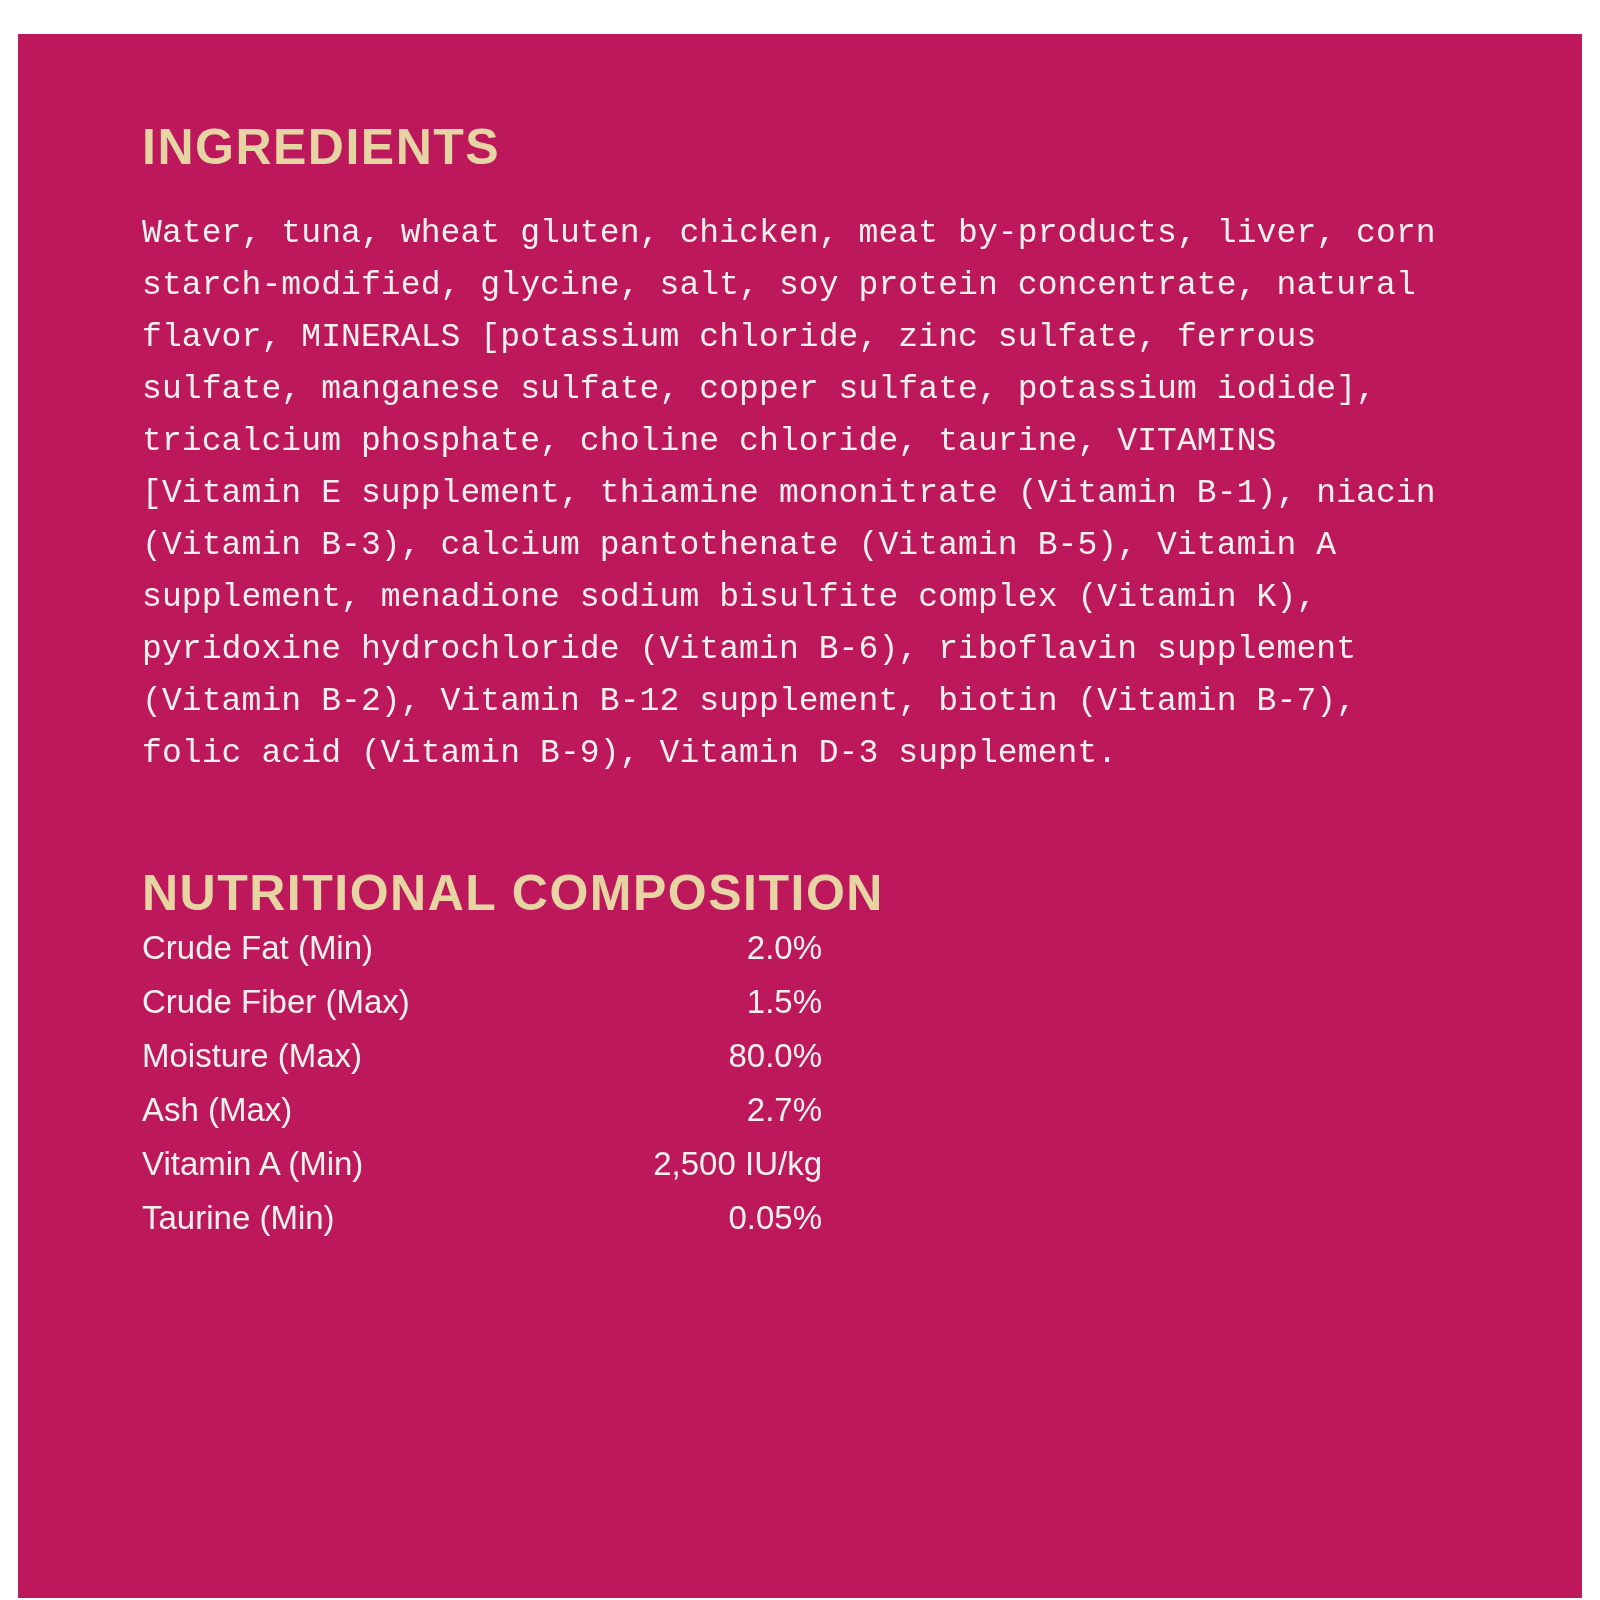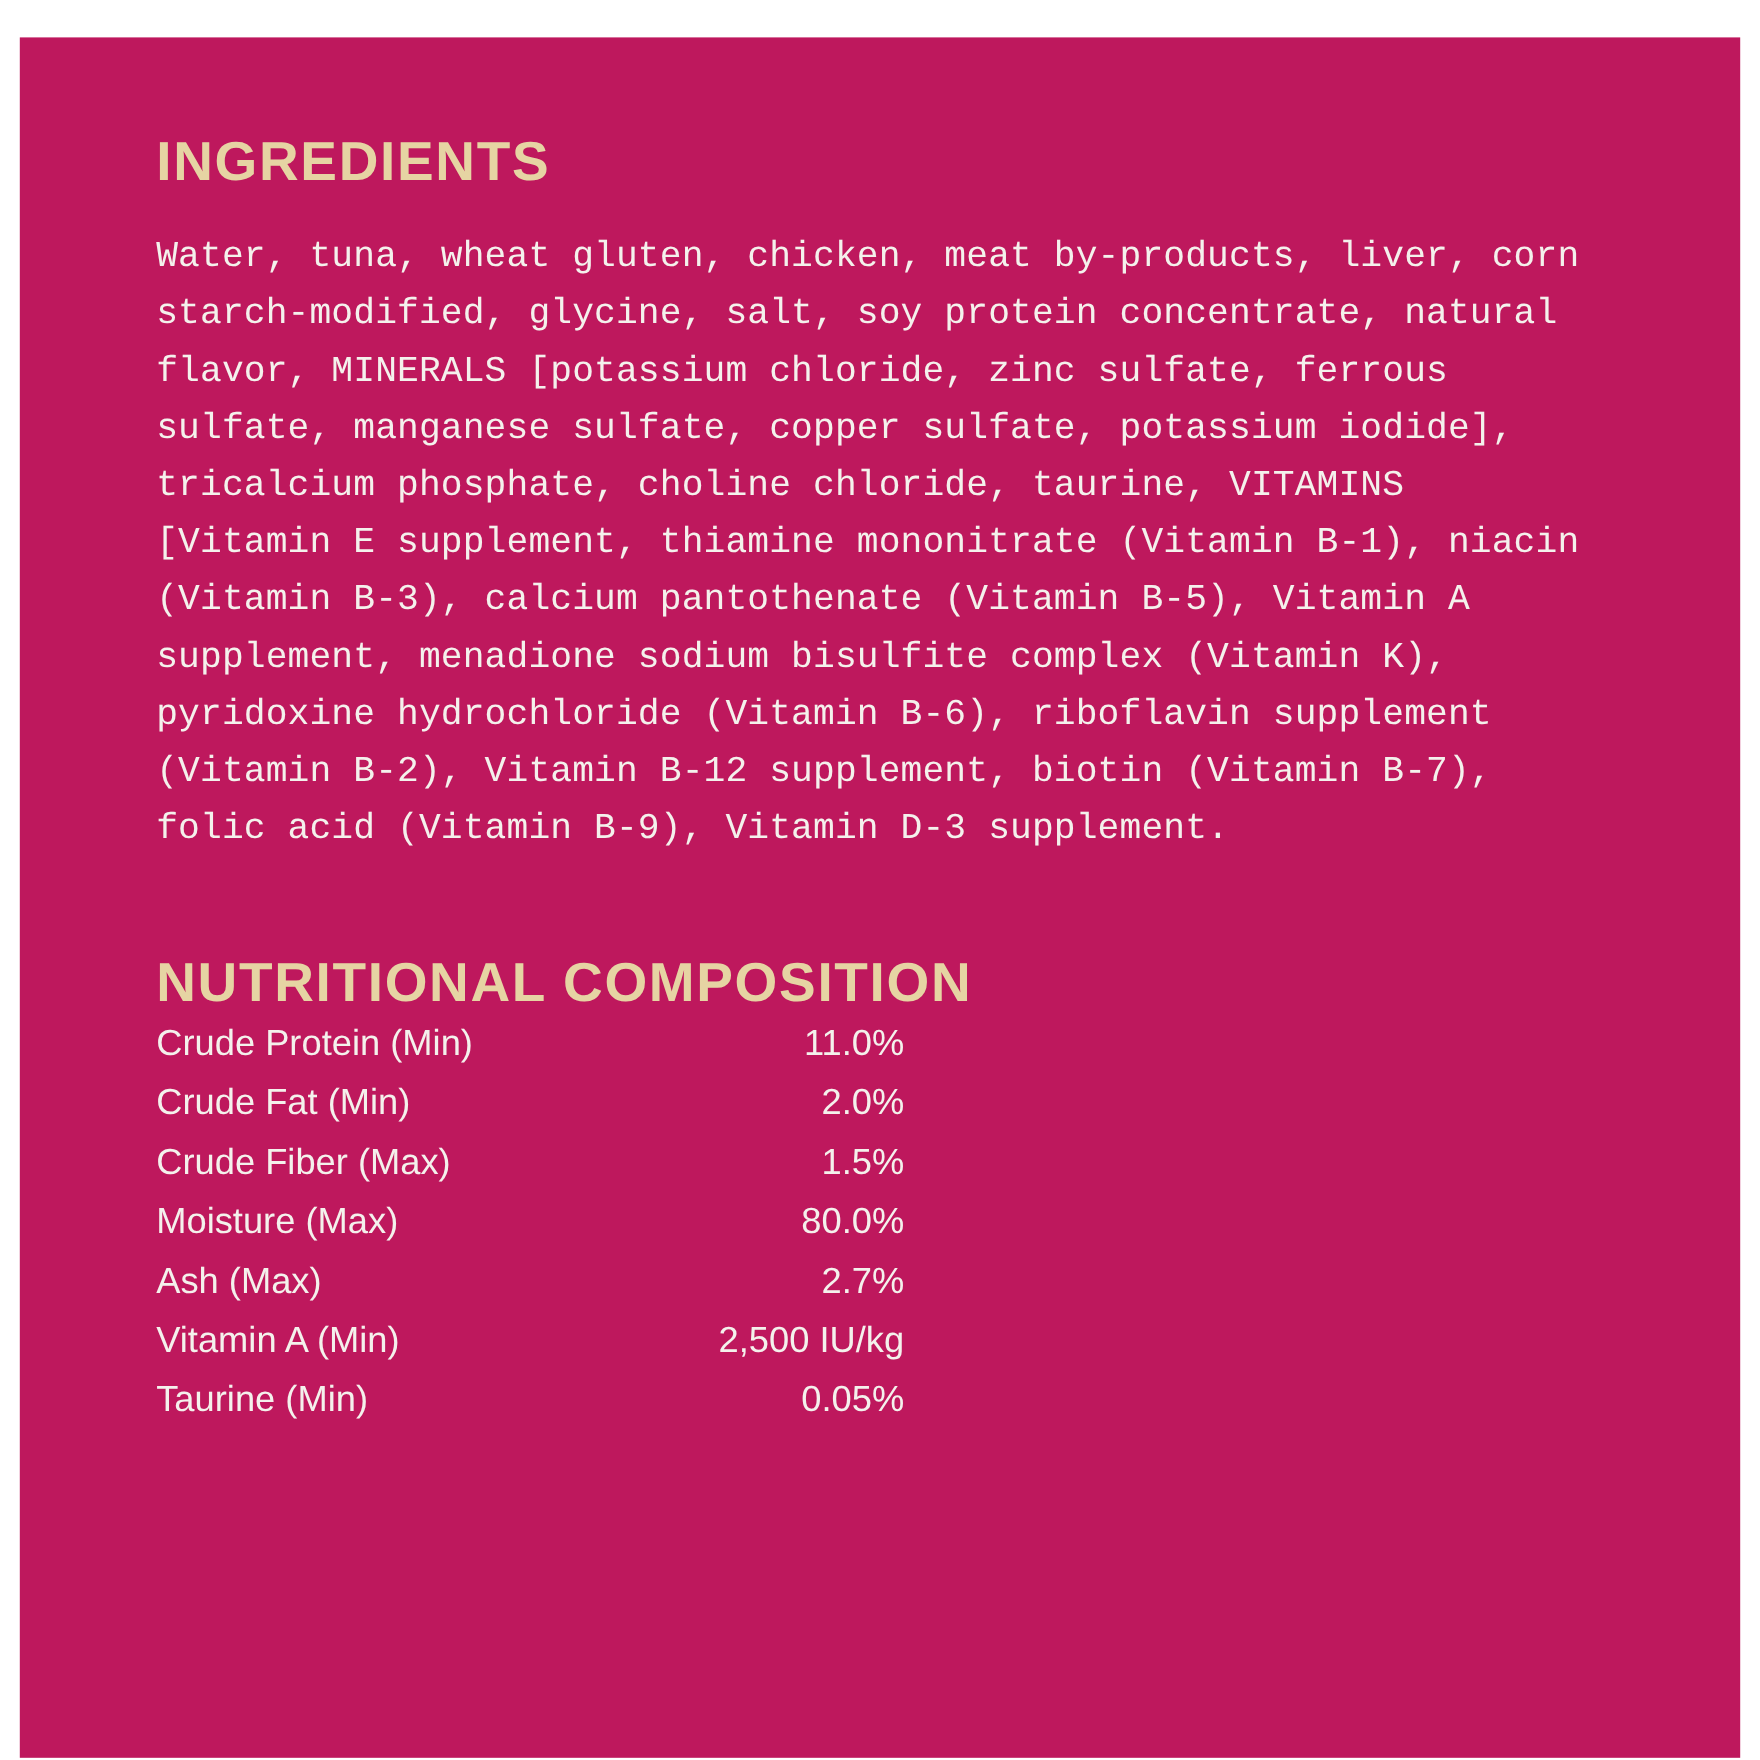--- a/index.html
+++ b/index.html
@@ -87,24 +87,20 @@
     <h2 class="section-title ingredients-title">INGREDIENTS</h2>
 
     <p class="ingredients-body">Water, tuna, wheat gluten, chicken, meat by-products, liver, corn starch-modified, glycine, salt, soy protein concentrate, natural flavor, MINERALS [potassium chloride, zinc sulfate, ferrous sulfate, manganese sulfate, copper sulfate, potassium iodide], tricalcium phosphate, choline chloride, taurine, VITAMINS [Vitamin E supplement, thiamine mononitrate (Vitamin B-1), niacin (Vitamin B-3), calcium pantothenate (Vitamin B-5), Vitamin A supplement, menadione sodium bisulfite complex (Vitamin K), pyridoxine hydrochloride (Vitamin B-6), riboflavin supplement (Vitamin B-2), Vitamin B-12 supplement, biotin (Vitamin B-7), folic acid (Vitamin B-9), Vitamin D-3 supplement.</p>
 
     <div class="nutrition-block">
       <h2 class="section-title nutrition-title">NUTRITIONAL COMPOSITION</h2>
 
       <table class="nutrition-table">
         <tbody>
           <tr>
-            <td class="nutrient-name">Crude Protein (Min)</td>
-            <td class="nutrient-value">11.0%</td>
-          </tr>
-          <tr>
             <td class="nutrient-name">Crude Fat (Min)</td>
             <td class="nutrient-value">2.0%</td>
           </tr>
           <tr>
             <td class="nutrient-name">Crude Fiber (Max)</td>
             <td class="nutrient-value">1.5%</td>
           </tr>
           <tr>
             <td class="nutrient-name">Moisture (Max)</td>
             <td class="nutrient-value">80.0%</td>

